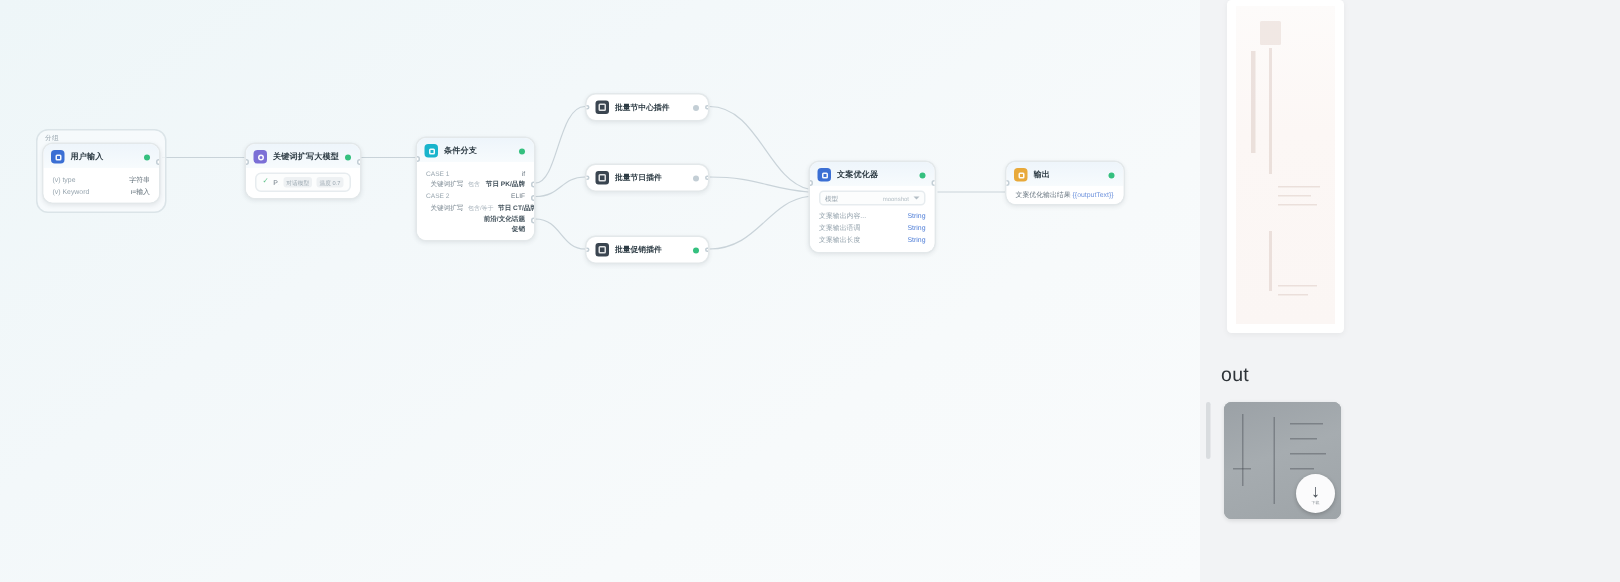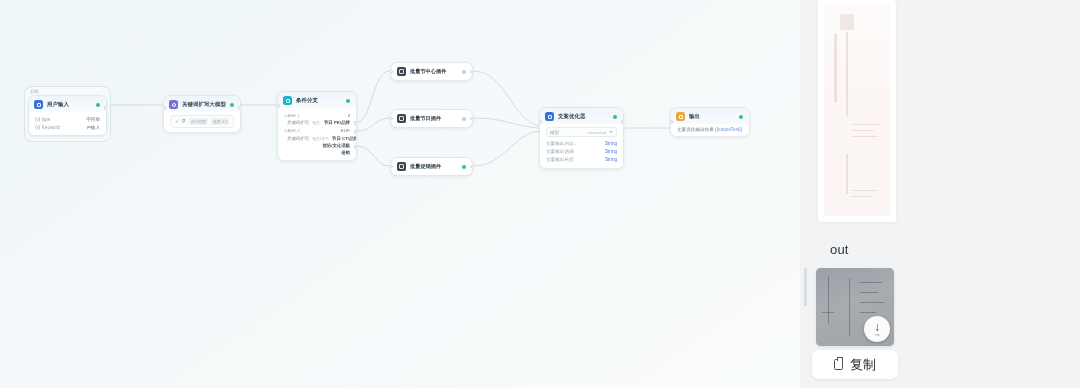--- a/index.html
+++ b/index.html
@@ -168,21 +168,21 @@
   }
   .pv-ln { position: absolute; background: rgba(214,195,188,.45); }
 
   .vscroll {
     position: absolute; left: 4px; top: 268px;
     width: 3px; height: 38px; border-radius: 2px;
     background: #d9dcdf;
   }
 
   .out-head {
-    position: absolute; left: 30px; top: 242px;
+    position: absolute; left: 14px; top: 242px;
     font-size: 13px; color: #2e3338; letter-spacing: .2px;
   }
   .thumb-card {
     position: absolute; left: 16px; top: 268px;
     width: 78px; height: 78px; border-radius: 5px;
     background: #9aa0a4; overflow: hidden;
     box-shadow: 0 1px 3px rgba(0,0,0,.10);
   }
   .thumb-inner {
     position: absolute; inset: 0;
@@ -435,19 +435,15 @@
         <div class="tb-ln" style="left:44px; top:24px; width:18px; height:1px;"></div>
         <div class="tb-ln" style="left:44px; top:34px; width:24px; height:1px;"></div>
         <div class="tb-ln" style="left:44px; top:44px; width:16px; height:1px;"></div>
       </div>
       <div class="dl-btn">
         <span class="dl-arrow">↓</span>
         <span class="dl-cap">下载</span>
       </div>
     </div>
 
-    <div class="copy-btn">
-      <span class="clip"></span>
-      <span class="copy-label">复制</span>
-    </div>
 
   </div>
 </div>
 
 </body></html>

